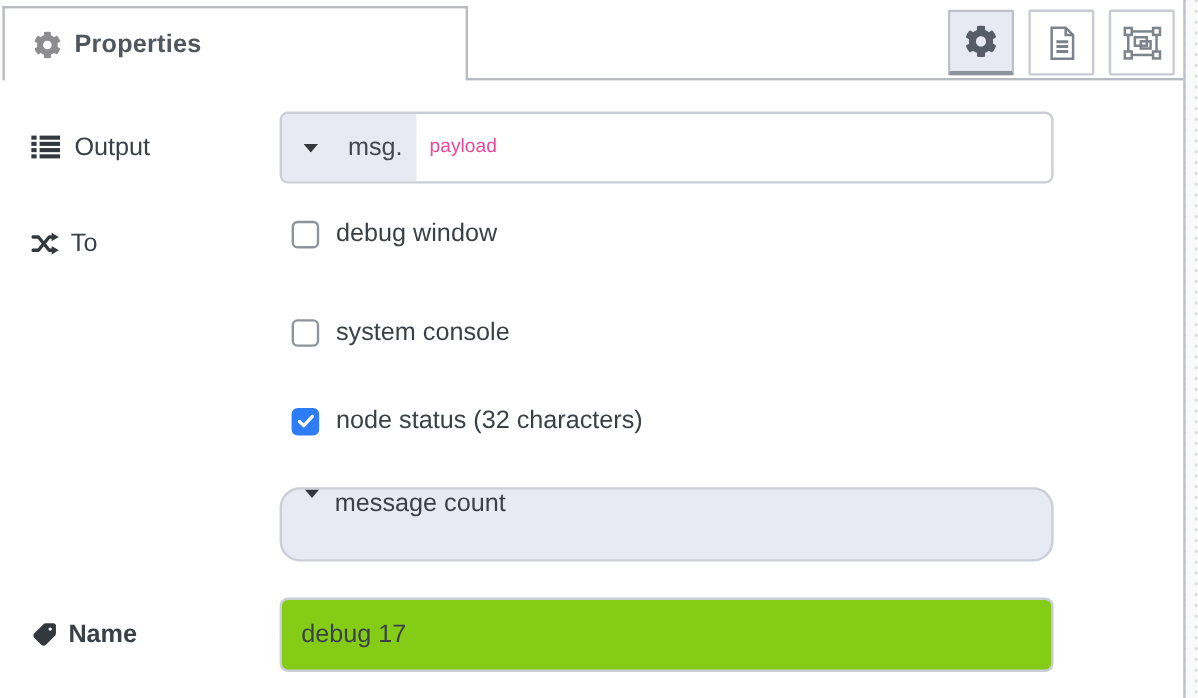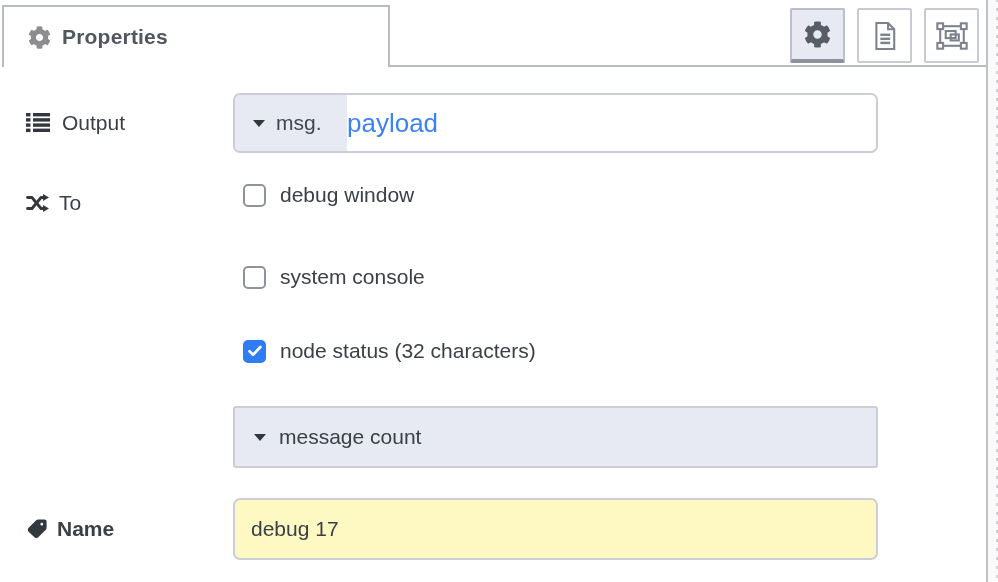--- a/index.html
+++ b/index.html
@@ -80,24 +80,25 @@
     background: #ffffff;
     display: flex; overflow: hidden;
   }
   .ti-button {
     width: 112px; flex: none;
     background: var(--c-field_tint, #e7e9f3);
     display: flex; align-items: center; gap: 11px;
     padding-left: 18px;
     cursor: pointer;
   }
-  .ti-type { font-size: 21px; color: #42474f; }
+  .ti-type { font-size: 21px; color: #42474f; margin-left: 14px; }
   .ti-value {
     flex: 1; border: none; outline: none; background: transparent;
-    font-family: inherit; font-size: 26px; color: #3b82f6;
+    font-family: inherit; font-size: 16px; color: #ec4899;
+    padding-left: 11px;
   }
 
   .caret { width: 12px; height: 7px; flex: none; }
   .caret polygon { fill: #33383f; }
 
   
   .check-row {
     position: absolute; left: 243px;
     display: flex; align-items: center; gap: 14px;
     font-size: 21px; color: #3b4047;
@@ -117,33 +118,33 @@
     border-color: var(--c-accent, #2e7cf6);
     background: var(--c-accent, #2e7cf6);
   }
   .checkbox.checked svg { display: block; }
 
   
   .status-select {
     top: 406px; height: 62px;
     background: var(--c-field_tint, #e7e9f3);
     border: 2px solid var(--c-border, #cbcdd7);
-    border-radius: 3px;
-    display: flex; align-items: center; gap: 13px;
+    border-radius: 17px;
+    display: flex; align-items: flex-start; gap: 13px;
     padding-left: 19px;
     font-size: 21px; color: #3b4047;
     cursor: pointer;
   }
 
   
   .name-input {
     top: 498px; height: 62px;
     border: 2px solid var(--c-border, #cbcdd7);
     border-radius: 7px;
-    background: #fef9c3;
+    background: #84cc16;
     font-family: inherit; font-size: 21px; color: #3b4047;
     padding-left: 16px;
     outline: none;
   }
 </style>
 </head>
 <body>
 
 <div class="canvas-strip"></div>
 

